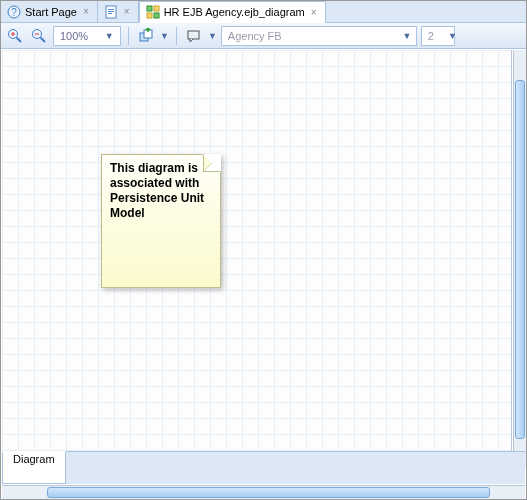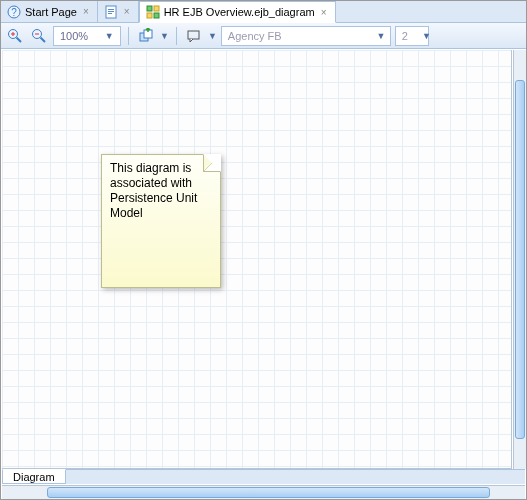--- a/index.html
+++ b/index.html
@@ -111,20 +111,21 @@
     top: 104px;
     width: 120px;
     height: 134px;
     background: linear-gradient(#fffff8, #fbfacd);
     border: 1px solid #bdbd8f;
     box-shadow: 2px 2px 5px rgba(0,0,0,0.25);
     padding: 6px 8px;
     font-size: 12px;
     line-height: 1.25;
     color: #000;
+    font-weight: bold;
   }
   .note .fold {
     position: absolute;
     top: -1px; right: -1px;
     width: 18px; height: 18px;
     background: linear-gradient(135deg, #fafadf 48%, #d7d7ab 50%, #fff 52%);
     border-left: 1px solid #bdbd8f;
     border-bottom: 1px solid #bdbd8f;
   }
   .note .fold::after {
@@ -153,21 +154,21 @@
     background: linear-gradient(90deg, #d3e6fa, #a7cef4);
     border: 1px solid #7ba9d6;
     border-radius: 3px;
   }
   
   .bottom-tabs {
     position: absolute;
     bottom: 15px;
     left: 1px;
     right: 1px;
-    height: 15px;
+    height: 33px;
     display: flex;
     align-items: stretch;
     background: #dce8f6;
     border-top: 1px solid #a9c3e0;
   }
   .bottom-tabs .btab {
     padding: 0 10px;
     background: #fff;
     border: 1px solid #a9c3e0;
     border-top: 1px solid #fff;
@@ -226,21 +227,21 @@
   </div>
   <div class="tab active">
     <span>
       <svg width="14" height="14">
           <rect x="1" y="1" width="5" height="5" fill="#6fc96f" stroke="#2e8b2e"></rect>
           <rect x="8" y="1" width="5" height="5" fill="#f5d56f" stroke="#c9a21f"></rect>
           <rect x="1" y="8" width="5" height="5" fill="#f5d56f" stroke="#c9a21f"></rect>
           <rect x="8" y="8" width="5" height="5" fill="#6fc96f" stroke="#2e8b2e"></rect>
         </svg>
     </span>
-    <span>HR EJB Overview.ejb_diagram</span>
+    <span>HR EJB Agency.ejb_diagram</span>
     <span class="close">×</span>
   </div>
 </div>
 
 <div class="toolbar">
   <div class="tbtn">
     <svg width="16" height="16">
         <circle cx="6" cy="6" r="4.5" fill="#eaf3ff" stroke="#3d7fc6"></circle>
         <line x1="9.5" y1="9.5" x2="14" y2="14" stroke="#3d7fc6" stroke-width="2"></line>
         <line x1="4" y1="6" x2="8" y2="6" stroke="#d33"></line>
@@ -268,21 +269,21 @@
   </div>
   <span style="color:#4a6ea0;font-size:9px;cursor:pointer;">▼</span>
   <div class="sep"></div>
   <div class="tbtn">
     <svg width="16" height="16">
         <rect x="2" y="3" width="11" height="8" fill="none" stroke="#555"></rect>
         <path d="M4 11 L4 14 L7 11" fill="#fff" stroke="#555"></path>
       </svg>
   </div>
   <span style="color:#4a6ea0;font-size:9px;cursor:pointer;">▼</span>
-  <div class="combo disabled" style="width:170px">
+  <div class="combo disabled" style="width:196px">
     <span>Agency FB</span>
     <span class="arrow" style="margin-left:auto">▼</span>
   </div>
   <div class="combo disabled" style="width:34px">
     <span>2</span>
     <span class="arrow" style="margin-left:auto">▼</span>
   </div>
 </div>
 
 <div class="canvas-wrap">

